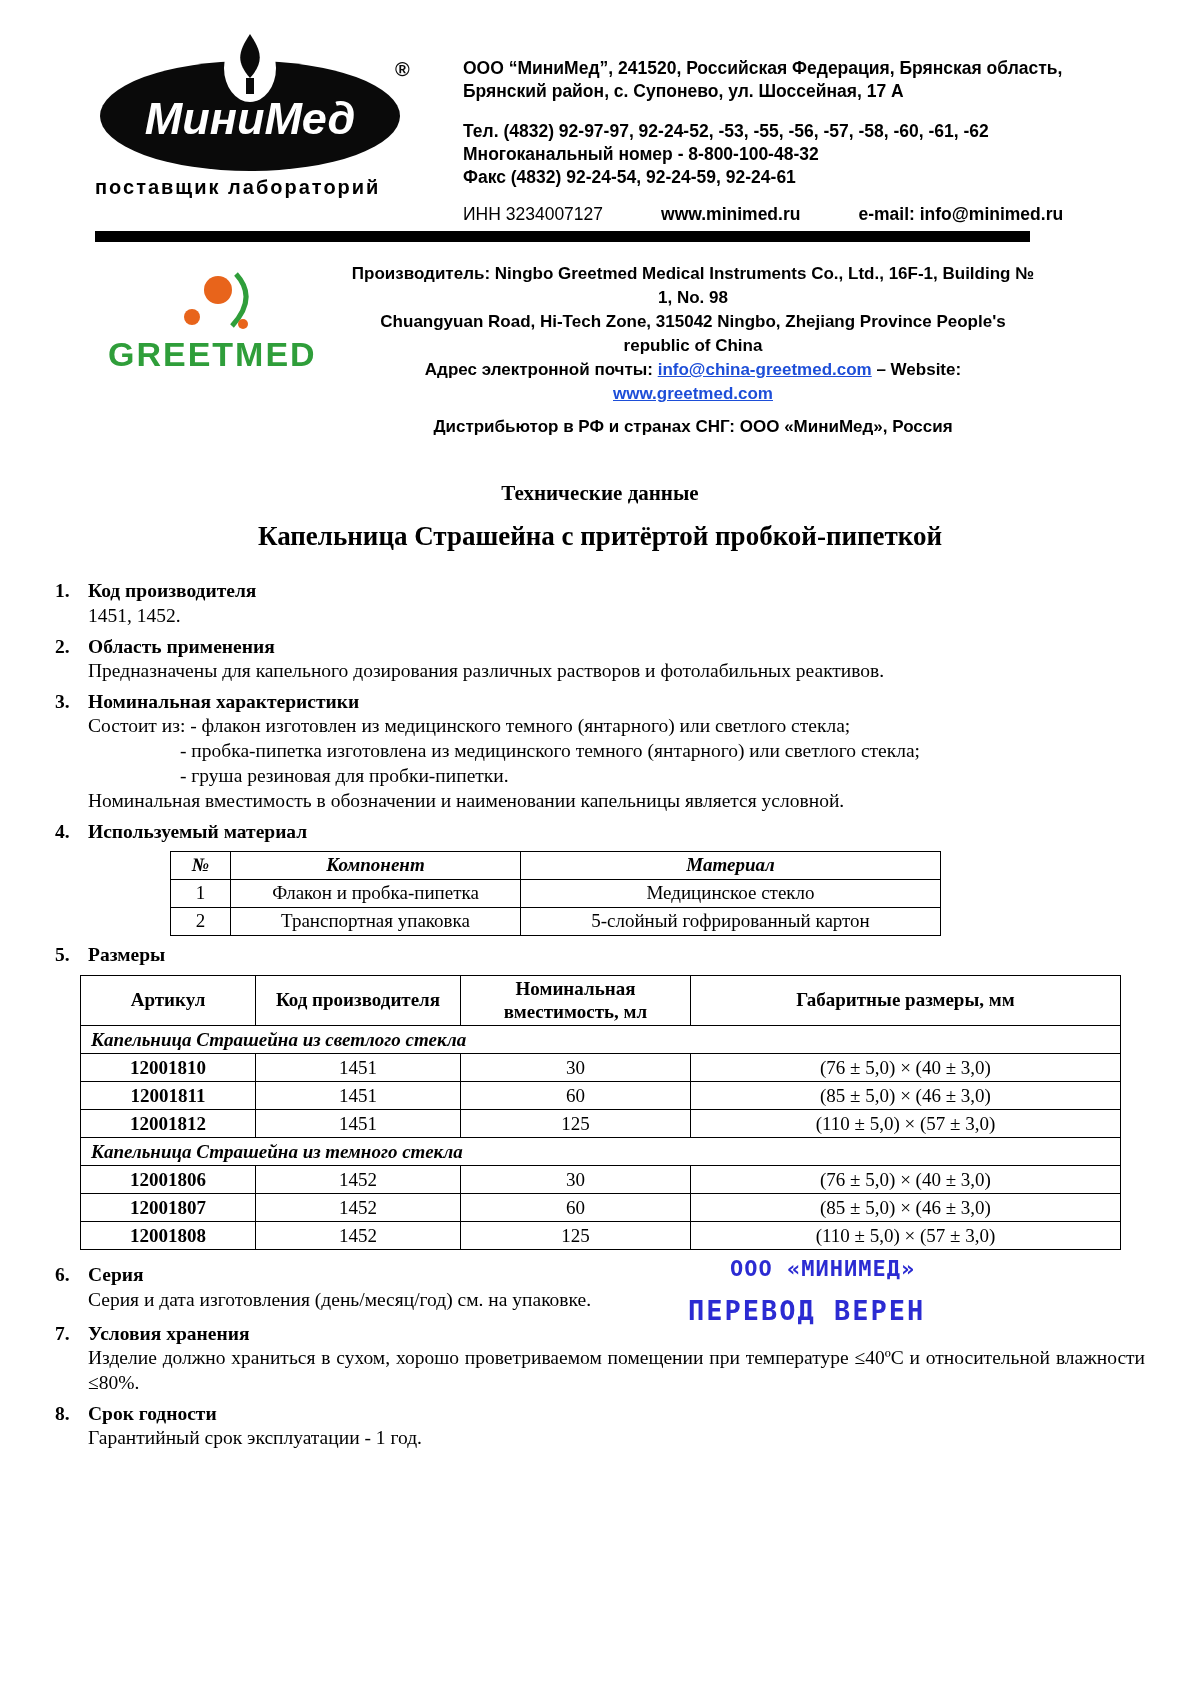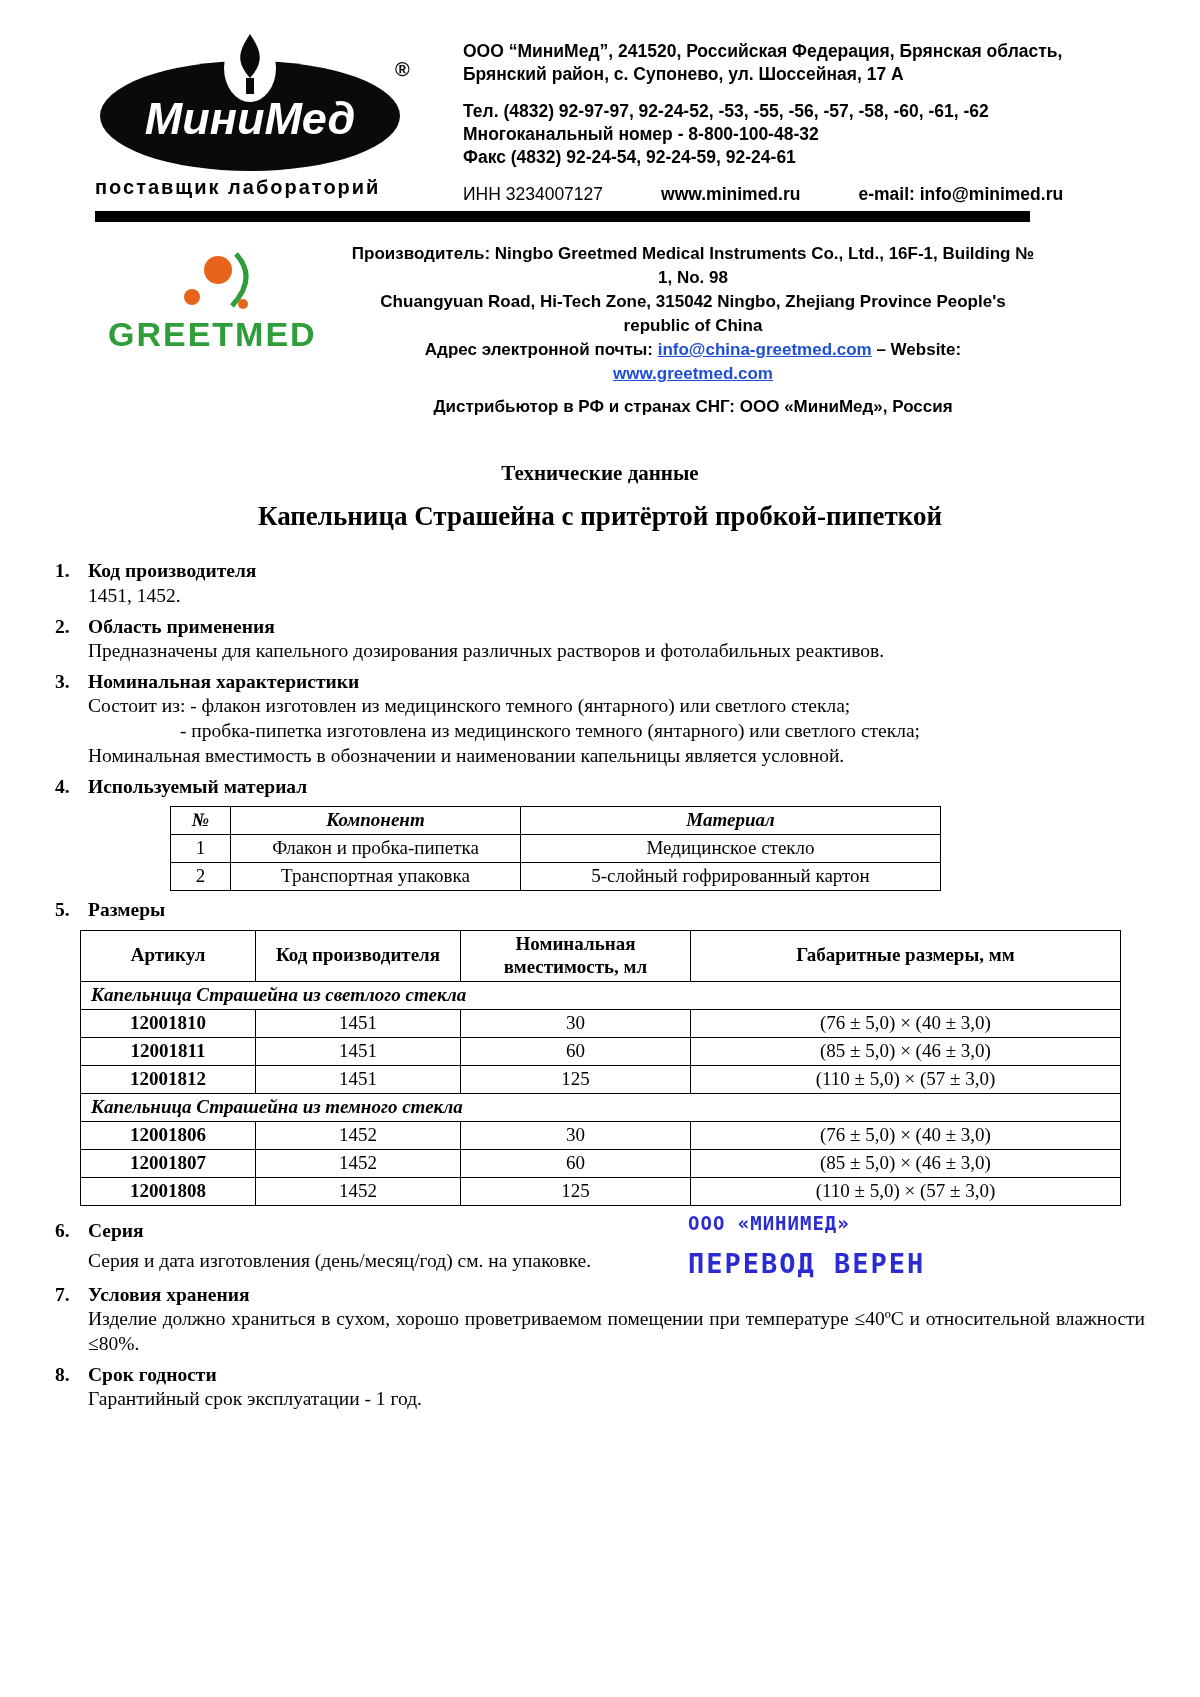--- a/index.html
+++ b/index.html
@@ -13,21 +13,21 @@
   .header-row { display: flex; padding: 24px 60px 0 95px; }
   .logo-block { width: 320px; flex: 0 0 auto; }
   .logo-tagline {
     text-align: left; font-family: "Liberation Sans", sans-serif;
     font-weight: 700; font-size: 20px; letter-spacing: 2px; margin-top: 0px;
   }
   .contact-block {
     margin-left: 48px; font-family: "Liberation Sans", sans-serif;
     font-weight: 700; font-size: 17.5px; line-height: 1.32; padding-top: 16px;
   }
-  .contact-block .grp { margin-bottom: 14px; }
+  .contact-block .grp { margin-bottom: 14px; margin-top: 17px; }
   .inn-row { display: flex; align-items: baseline; }
   .inn-row .inn { font-weight: 400; }
   .inn-row .spread { margin-left: 58px; }
   .black-bar { height: 11px; background: #000; margin: 4px 0 0 95px; width: 935px; }
   
   .mfr-row { display: flex; padding: 12px 60px 0 108px; }
   .greetmed-logo { width: 240px; flex: 0 0 auto; padding-top: 8px; position: relative; }
   .mfr-text {
     width: 690px; text-align: center; font-family: "Liberation Sans", sans-serif;
     font-weight: 700; font-size: 17px; line-height: 1.42; padding-top: 8px;
@@ -61,21 +61,21 @@
   .sizes .col-code { width: 205px; }
   .sizes .col-vol { width: 230px; }
   .sizes .col-dim { width: 430px; }
   .group-label td { text-align: left; font-weight: 700; font-style: italic; padding-left: 10px; }
   .art { font-weight: 700; }
   
   .stamp {
     position: absolute; left: 633px; top: -4px; color: #2b2bd2;
     font-family: "DejaVu Sans Mono", monospace; font-weight: 700; line-height: 1;
   }
-  .stamp-line1 { font-size: 19px; letter-spacing: 1px; }
+  .stamp-line1 { font-size: 22px; letter-spacing: 1px; margin-left: 42px; }
   .stamp-line2 { font-size: 27px; letter-spacing: 2px; margin-top: 17px; }
   .justify { text-align: justify; }
 </style>
 </head>
 <body>
 
 <div class="page">
 
   <div class="header-row">
     <div class="logo-block">
@@ -150,20 +150,21 @@
       <div class="sec-body">Предназначены для капельного дозирования различных растворов и фотолабильных реактивов.</div>
     </div>
 
     <div class="sec">
       <div class="sec-head">
         <span class="sec-num">3.</span>
         <span>Номинальная характеристики</span>
       </div>
       <div class="sec-body">Состоит из: - флакон изготовлен из медицинского темного (янтарного) или светлого стекла;</div>
       <div class="sec-body indent2">- пробка-пипетка изготовлена из медицинского темного (янтарного) или светлого стекла;</div>
+      <div class="sec-body indent2">- груша резиновая для пробки-пипетки.</div>
       <div class="sec-body">Номинальная вместимость в обозначении и наименовании капельницы является условной.</div>
     </div>
 
     <div class="sec">
       <div class="sec-head">
         <span class="sec-num">4.</span>
         <span>Используемый материал</span>
       </div>
       <table class="materials">
         <tbody>
@@ -243,21 +244,21 @@
         </tr>
       </tbody>
         </table>
     </div>
 
     <div class="sec" style="margin-top:12px;">
       <div class="sec-head">
         <span class="sec-num">6.</span>
         <span>Серия</span>
       </div>
-      <div class="sec-body" style="margin-top:6px;">Серия и дата изготовления (день/месяц/год) см. на упаковке.</div>
+      <div class="sec-body" style="">Серия и дата изготовления (день/месяц/год) см. на упаковке.</div>
       <div class="stamp">
         <div class="stamp-line1">ООО «МИНИМЕД»</div>
         <div class="stamp-line2">ПЕРЕВОД ВЕРЕН</div>
       </div>
     </div>
 
     <div class="sec" style="margin-top:8px;">
       <div class="sec-head">
         <span class="sec-num">7.</span>
         <span>Условия хранения</span>

